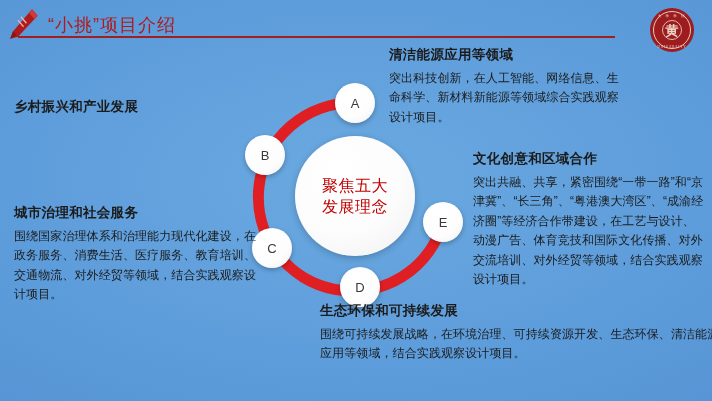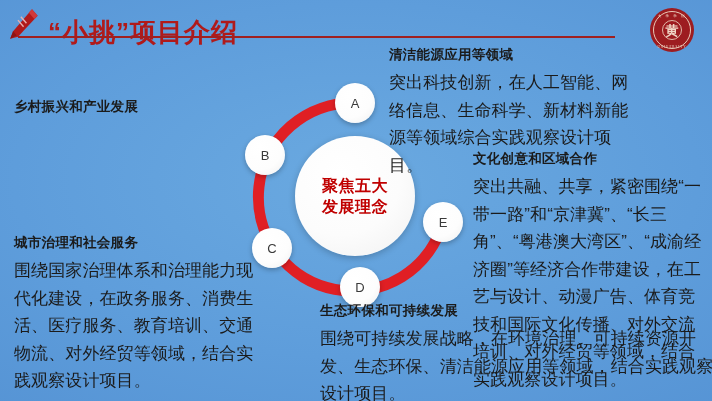--- a/index.html
+++ b/index.html
@@ -29,27 +29,27 @@
   #pencil-icon {
     position: absolute;
     left: 8px;
     top: 6px;
     width: 34px;
     height: 38px;
   }
   #slide-title {
     position: absolute;
     left: 48px;
-    top: 16px;
+    top: 9px;
     width: 420px;
     height: 32px;
     line-height: 32px;
     color: #b01a1a;
-    font-size: 26px;
-    font-weight: bold;
+    font-size: 18px;
+    font-weight: normal;
     letter-spacing: 1px;
     white-space: nowrap;
   }
   #logo-seal {
     position: absolute;
     right: 16px;
     top: 6px;
     width: 48px;
     height: 48px;
   }
@@ -79,21 +79,21 @@
     background: radial-gradient(circle at 38% 32%, #ffffff 0%, #fcfcfc 55%, #f0f0f0 100%);
     box-shadow: 0 2px 7px rgba(0,0,0,0.22);
     display: flex;
     align-items: center;
     justify-content: center;
     flex-direction: column;
   }
   #center-label {
     color: #c00000;
     font-size: 16px;
-    font-weight: bold;
+    font-weight: normal;
     line-height: 1.32;
     text-align: center;
     white-space: pre-line;
     letter-spacing: 0.5px;
   }
   .node {
     position: absolute;
     width: 40px;
     height: 40px;
     border-radius: 50%;
@@ -111,29 +111,29 @@
   .block { position: absolute; }
   .block-title {
     color: #1b1b1b;
     font-size: 13.5px;
     font-weight: bold;
     letter-spacing: 0.3px;
     margin-bottom: 5px;
   }
   .block-body {
     color: #1b1b1b;
-    font-size: 17px;
+    font-size: 12px;
     line-height: 1.62;
     letter-spacing: 0.1px;
   }
   .align-right { }
   .align-left { text-align: left; }
 
   #block-rural   { left: 14px;  top: 98px;  width: 248px; }
-  #block-urban   { left: 14px;  top: 234px; width: 252px; }
+  #block-urban   { left: 14px;  top: 204px; width: 252px; }
   #block-tech    { left: 389px; top: 46px;  width: 240px; }
   #block-culture { left: 473px; top: 150px; width: 231px; }
   #block-eco     { left: 305px; top: 302px; width: 400px; margin-left: 15px; }
 </style>
 </head>
 <body>
 
 <div id="slide">
 
   <div id="pencil-icon">

